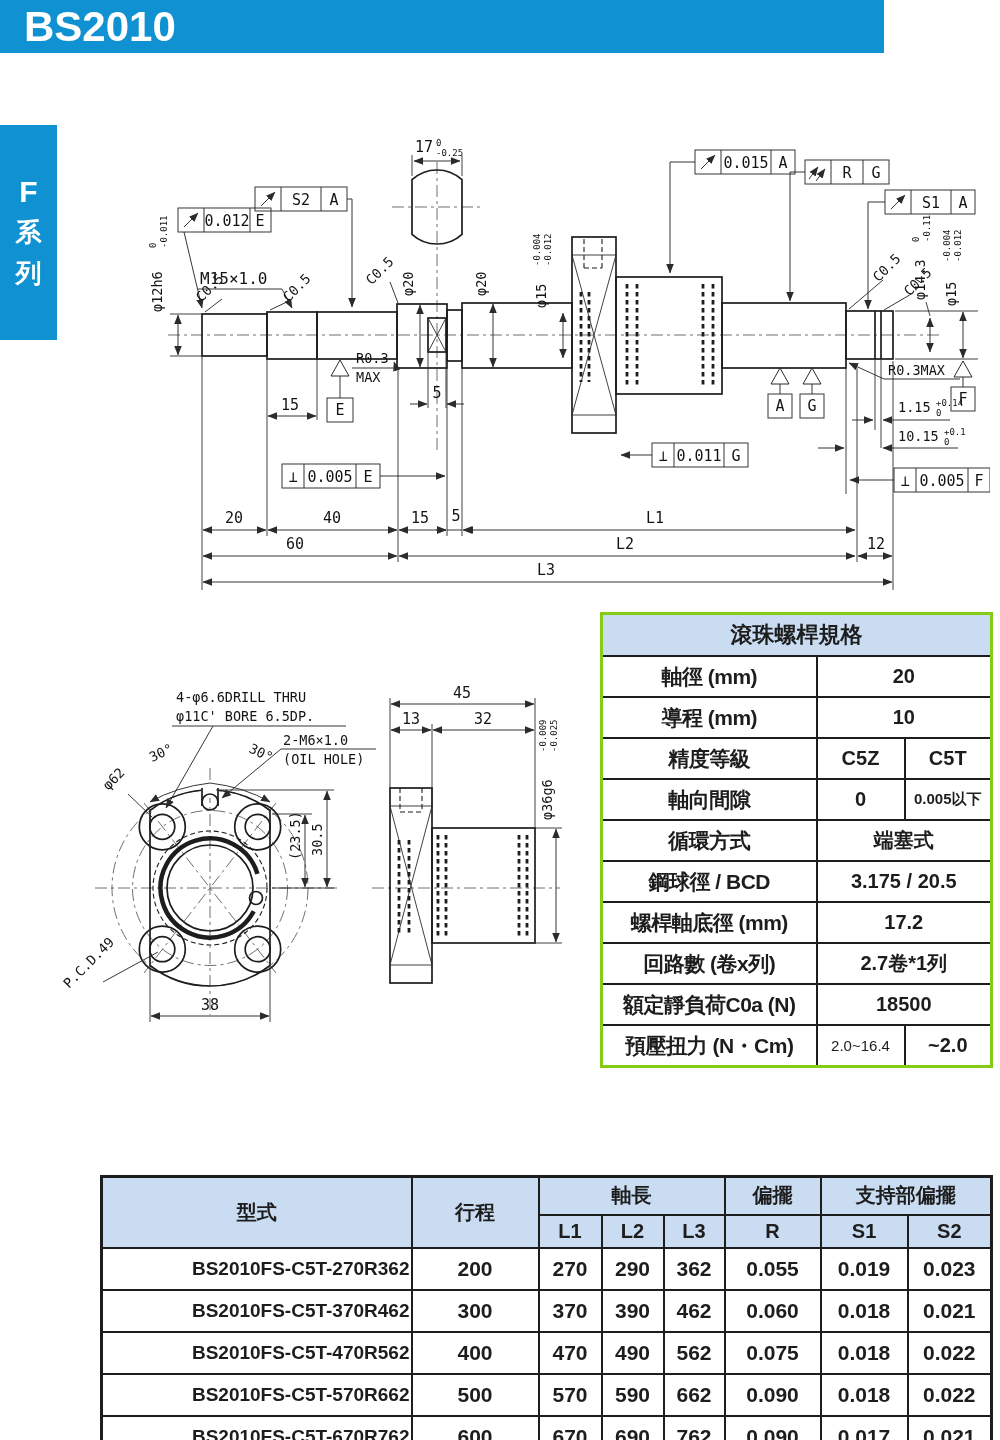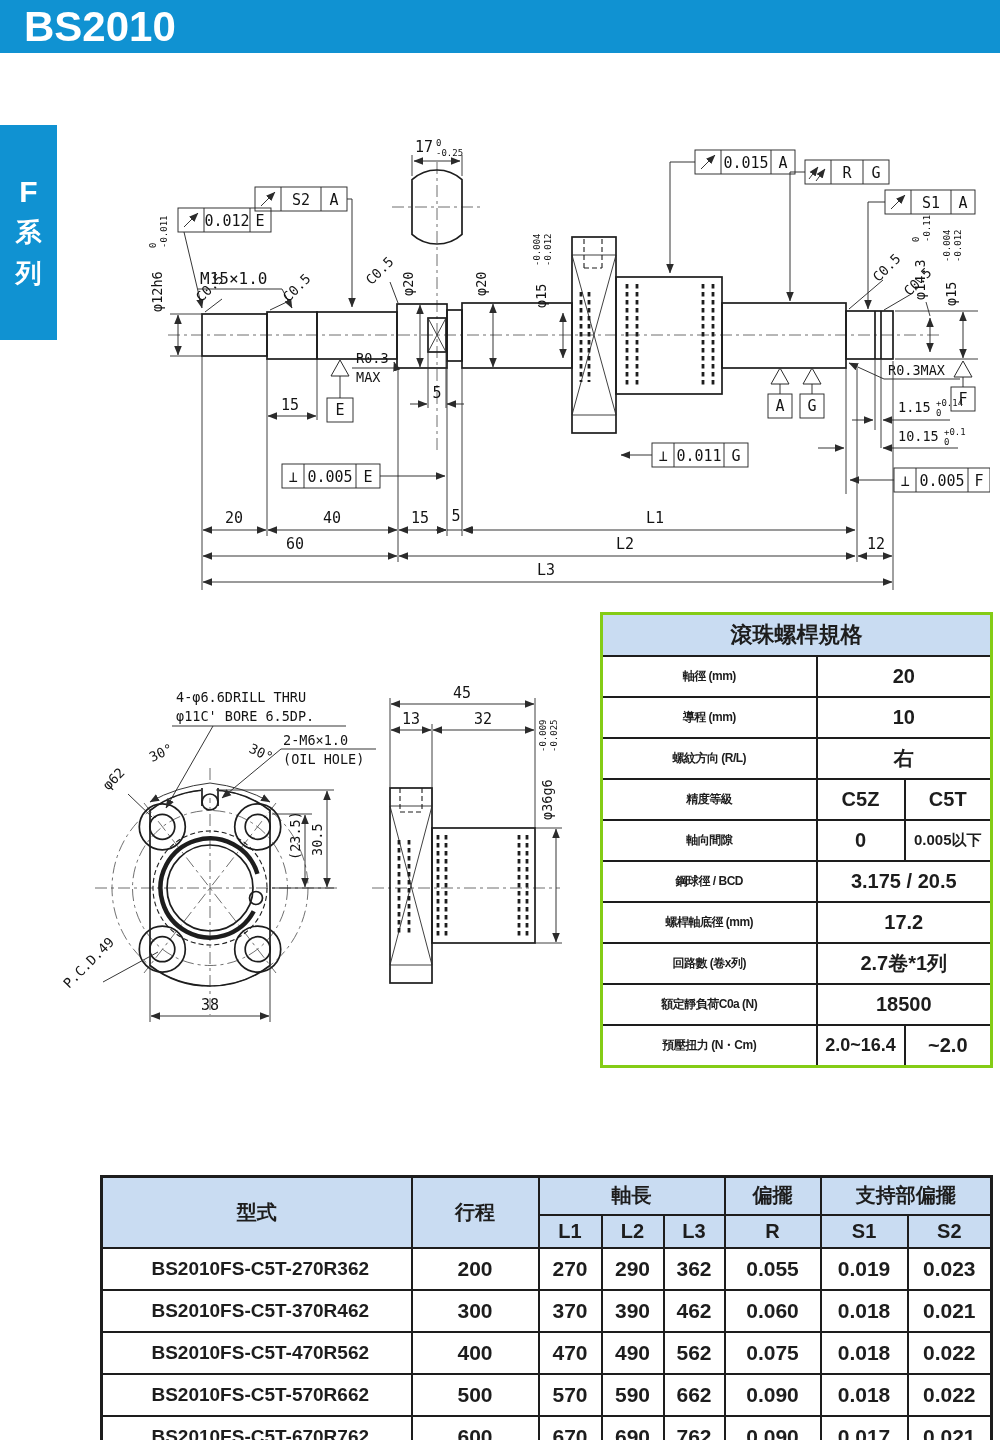--- a/index.html
+++ b/index.html
@@ -1,19 +1,19 @@
 <!DOCTYPE html>
 <html style="--brand_blue: #1092d2; --table_header_fill: #c9dcf2; --line_dark: #1d1d1d;"><head>
 <meta charset="utf-8">
 <style>
   html,body{margin:0;padding:0;}
   body{width:1000px;height:1440px;position:relative;background:#fff;
        font-family:"Liberation Sans",sans-serif;color:#1d1d1d;overflow:hidden;}
   
-  .topbar{position:absolute;left:0;top:0;width:1000px;height:53px;background:var(--brand_blue);}
+  .topbar{position:absolute;left:0;top:0;width:884px;height:53px;background:var(--brand_blue);}
   .topbar span{display:inline-block;margin-left:24px;line-height:53px;color:#fff;
        font-size:42px;font-weight:800;letter-spacing:0px;}
   .sidetab{position:absolute;left:0;top:125px;width:57px;height:215px;background:var(--brand_blue);
        display:flex;flex-direction:column;align-items:center;justify-content:center;gap:6px;color:#fff;}
   .sidetab .f{font-size:30px;font-weight:800;}
   .sidetab .cjk{font-size:26px;font-weight:700;}
   
   svg{position:absolute;}
   .ol{fill:none;stroke:#1d1d1d;stroke-width:1.7;}
   .tn{fill:none;stroke:#2b2b2b;stroke-width:0.9;}
@@ -26,29 +26,29 @@
   text.dm{font-size:13.5px;}
   text.ds{font-size:9px;}
   text.db{font-size:16px;}
   .tri{fill:#fff;stroke:#2b2b2b;stroke-width:1;}
   
   table{border-collapse:collapse;table-layout:fixed;position:absolute;background:#fff;}
   th,td{border:2px solid #1d1d1d;overflow:hidden;white-space:nowrap;}
   .spec{left:600px;top:612px;width:390px;border:3px solid #84cc16;}
   .spec .title{background:var(--table_header_fill);font-size:22px;font-weight:800;text-align:center;height:38px;}
   .spec td{height:37px;}
-  .sl{font-weight:700;font-size:12px;text-align:center;letter-spacing:-0.5px;}
+  .sl{font-weight:700;font-size:21px;text-align:center;letter-spacing:-0.5px;}
   .sv{font-weight:700;font-size:20px;text-align:center;}
   .sv-sm{font-weight:700;font-size:15px;text-align:center;}
-  .sv-md{font-weight:700;font-size:18px;text-align:center;}
+  .sv-md{font-weight:400;font-size:15px;text-align:center;}
   .sv-xs{font-weight:700;font-size:13px;text-align:center;}
   .models{left:100px;top:1175px;width:890px;border:3px solid #1d1d1d;}
   .models th{background:var(--table_header_fill);font-size:20px;font-weight:800;text-align:center;}
   .models .h1{height:38px;} .models .h2{height:33px;} .models tr.dr td{height:38px;}
-  .mname{font-weight:700;font-size:19px;text-align:center;padding-left:8px;}
+  .mname{font-weight:700;font-size:19px;text-align:right;padding-left:8px;}
   .mnum{font-weight:700;font-size:21px;text-align:center;}
 </style>
 </head>
 <body>
 
 <div class="topbar">
   <span>BS2010</span>
 </div>
 
 <div class="sidetab">
@@ -459,32 +459,32 @@
       </tr>
   <tr>
         <td class="sl">軸徑 (mm)</td>
       <td class="sv" colspan="2">20</td>
       </tr>
   <tr>
         <td class="sl">導程 (mm)</td>
       <td class="sv" colspan="2">10</td>
       </tr>
   <tr>
-        <td class="sl">螺紋方向 (R/L)</td>
-      <td class="sv" colspan="2">右</td>
-      </tr>
-  <tr>
         <td class="sl">精度等級</td>
       <td class="sv">C5Z</td>
       <td class="sv">C5T</td>
       </tr>
   <tr>
         <td class="sl">軸向間隙</td>
       <td class="sv">0</td>
       <td class="sv-sm">0.005以下</td>
+      </tr>
+  <tr>
+        <td class="sl">循環方式</td>
+      <td class="sv" colspan="2">端塞式</td>
       </tr>
   <tr>
         <td class="sl">鋼球徑 / BCD</td>
       <td class="sv" colspan="2">3.175 / 20.5</td>
       </tr>
   <tr>
         <td class="sl">螺桿軸底徑 (mm)</td>
       <td class="sv" colspan="2">17.2</td>
       </tr>
   <tr>

